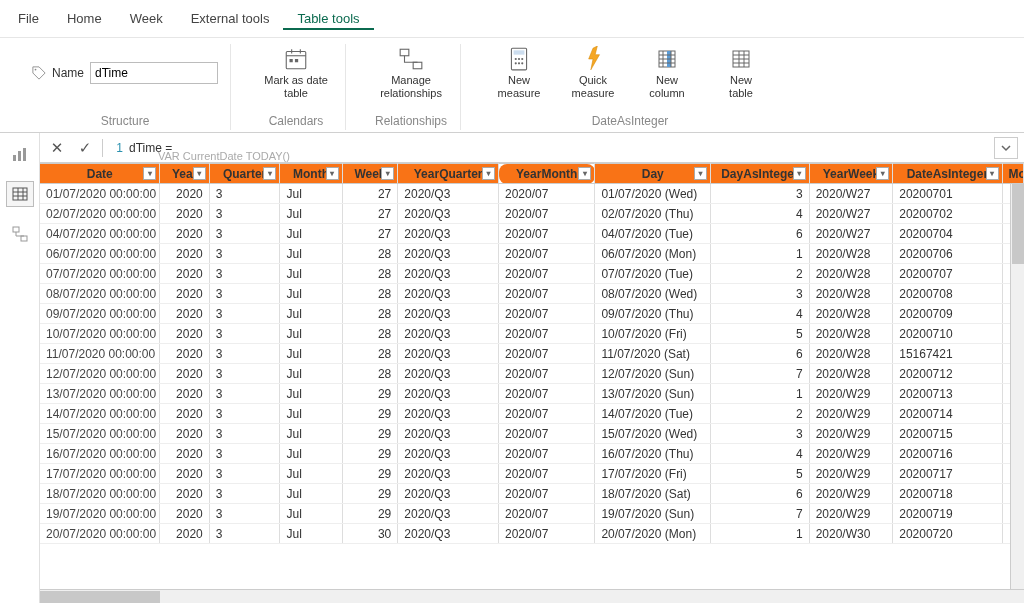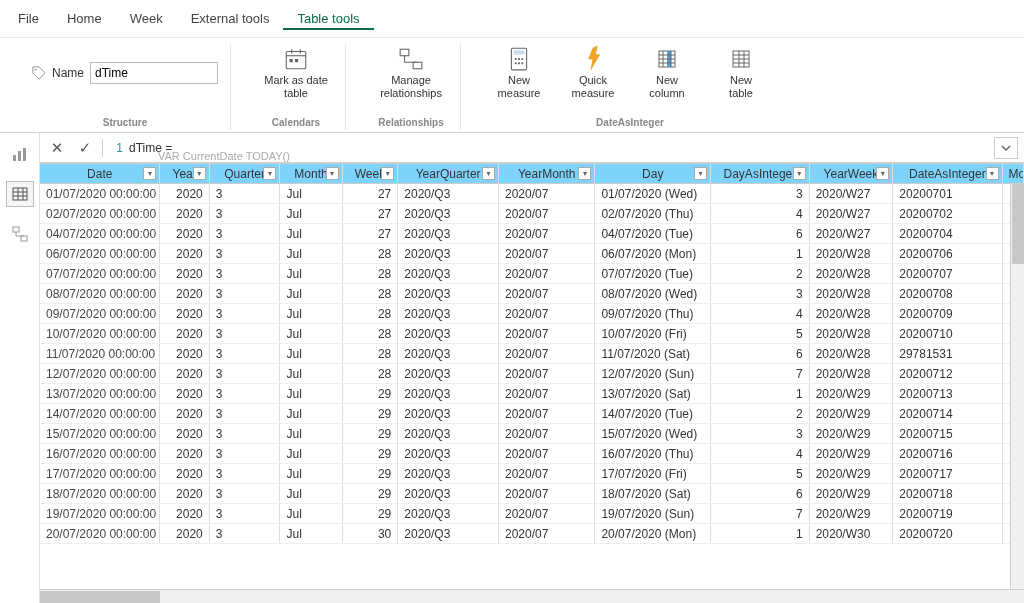--- a/index.html
+++ b/index.html
@@ -6,21 +6,21 @@
 body { font-family: "Segoe UI", Arial, sans-serif; font-size: 12px; color: #333; background: #fff; width: 1024px; height: 603px; overflow: hidden; display: flex; flex-direction: column; }
 
 .menubar { display: flex; align-items: center; height: 38px; border-bottom: 1px solid #e6e6e6; padding: 0 4px; }
 .menubar .item { padding: 4px 14px; cursor: pointer; font-size: 13px; color: #444; }
 .menubar .item.active { color: #0b6a4f; border-bottom: 2px solid #0b6a4f; padding-bottom: 2px; }
 
 .ribbon { display: flex; align-items: flex-start; height: 95px; border-bottom: 1px solid #d0d0d0; padding: 6px 10px 0 20px; gap: 16px; }
 .ribbon-group { display: flex; flex-direction: column; align-items: center; padding: 0 12px; border-right: 1px solid #e6e6e6; height: 86px; justify-content: flex-start; }
 .ribbon-group:last-child { border-right: none; }
 .group-body { display: flex; flex-direction: row; gap: 14px; align-items: flex-start; flex: 1; }
-.group-label { font-size: 10px; color: #888; margin-top: auto; padding-bottom: 2px; font-weight: bold; }
+.group-label { font-size: 12px; color: #888; margin-top: auto; padding-bottom: 2px; }
 .name-row { display: flex; align-items: center; gap: 6px; margin-top: 18px; }
 .name-row .tag-icon { width: 14px; height: 14px; display: inline-block; }
 .name-input { border: 1px solid #bcbcbc; height: 22px; width: 128px; padding: 0 4px; font-size: 12px; }
 .ribbon-btn { display: flex; flex-direction: column; align-items: center; cursor: pointer; width: 60px; }
 .ribbon-btn .icon { height: 30px; display: flex; align-items: center; justify-content: center; }
 .ribbon-btn .lbl { font-size: 11px; text-align: center; line-height: 13px; color: #333; }
 .wide-btn { width: 74px; }
 
 .workspace { display: flex; flex: 1; min-height: 0; }
 .viewbar { width: 40px; border-right: 1px solid #e0e0e0; display: flex; flex-direction: column; align-items: center; padding-top: 8px; gap: 14px; }
@@ -31,33 +31,33 @@
 .formula-bar { display: flex; align-items: center; height: 30px; border-bottom: 1px solid #d0d0d0; padding: 0 6px; gap: 6px; position: relative; }
 .formula-bar .fbtn { width: 22px; height: 22px; display: flex; align-items: center; justify-content: center; cursor: pointer; font-size: 15px; color: #555; }
 .formula-code { font-family: Liberation Sans, sans-serif; font-size: 12px; flex: 1; white-space: nowrap; overflow: hidden; }
 .formula-code .lineno { color: #2b91af; display: inline-block; width: 14px; text-align: right; margin-right: 6px; }
 .formula-code .line2 { color: #aaa; font-size: 11px; position: absolute; left: 118px; top: 17px; }
 .expand-btn { width: 24px; height: 22px; display: flex; align-items: center; justify-content: center; cursor: pointer; border: 1px solid #ccc; }
 
 .grid-wrap { flex: 1; overflow: hidden; position: relative; }
 .grid { width: 100%; border-collapse: collapse; table-layout: fixed; }
 .grid th, .grid td { border-right: 1px solid #ddd; border-bottom: 1px solid #eee; padding: 2px 6px; height: 20px; font-size: 12px; white-space: nowrap; overflow: hidden; }
-.grid th { background: #7dd3fc; border-top: 1px solid #ccc; border-bottom: 1px solid #ccc; font-weight: normal; color: #333; position: relative; text-align: center; }
+.grid th { background: #f97316; border-top: 1px solid #ccc; border-bottom: 1px solid #ccc; font-weight: bold; color: #333; position: relative; text-align: center; }
 .grid th .filter { position: absolute; right: 3px; top: 3px; width: 13px; height: 13px; border: 1px solid #aaa; background: #fff; display: flex; align-items: center; justify-content: center; font-size: 8px; color: #666; cursor: pointer; }
 .grid td.num { text-align: right; }
 .grid td.txt { text-align: left; }
 .grid td.date { text-align: left; color: #444; }
 
 .col-date { width: 112px; }
 .col-year { width: 46px; }
 .col-quarter { width: 66px; }
 .col-month { width: 58px; }
 .col-week { width: 52px; }
 .col-yq { width: 94px; }
-.col-ym { width: 90px; }
+.col-ym { width: 90px; border-radius: 8px; }
 .col-day { width: 108px; }
 .col-dai { width: 92px; }
 .col-yw { width: 78px; }
 .col-daint { width: 102px; }
 .col-mo { width: 20px; }
 
 .hscroll { height: 14px; border-top: 1px solid #ccc; background: #f0f0f0; position: relative; }
 .hscroll .thumb { position: absolute; left: 0; top: 1px; height: 12px; width: 120px; background: #c8c8c8; }
 .vscroll { position: absolute; right: 0; top: 21px; width: 14px; bottom: 14px; background: #f0f0f0; border-left: 1px solid #ccc; }
 .vscroll .thumb { position: absolute; top: 0; left: 1px; width: 12px; height: 80px; background: #c8c8c8; }
@@ -360,21 +360,21 @@
               <td class="col-date date">11/07/2020 00:00:00</td>
               <td class="col-year num">2020</td>
               <td class="col-quarter txt">3</td>
               <td class="col-month txt">Jul</td>
               <td class="col-week num">28</td>
               <td class="col-yq txt">2020/Q3</td>
               <td class="col-ym txt">2020/07</td>
               <td class="col-day txt">11/07/2020 (Sat)</td>
               <td class="col-dai num">6</td>
               <td class="col-yw txt">2020/W28</td>
-              <td class="col-daint txt">29781531</td>
+              <td class="col-daint txt">15167421</td>
               <td class="col-mo txt"></td>
             </tr>
             <tr>
               <td class="col-date date">12/07/2020 00:00:00</td>
               <td class="col-year num">2020</td>
               <td class="col-quarter txt">3</td>
               <td class="col-month txt">Jul</td>
               <td class="col-week num">28</td>
               <td class="col-yq txt">2020/Q3</td>
               <td class="col-ym txt">2020/07</td>
@@ -385,21 +385,21 @@
               <td class="col-mo txt"></td>
             </tr>
             <tr>
               <td class="col-date date">13/07/2020 00:00:00</td>
               <td class="col-year num">2020</td>
               <td class="col-quarter txt">3</td>
               <td class="col-month txt">Jul</td>
               <td class="col-week num">29</td>
               <td class="col-yq txt">2020/Q3</td>
               <td class="col-ym txt">2020/07</td>
-              <td class="col-day txt">13/07/2020 (Sat)</td>
+              <td class="col-day txt">13/07/2020 (Sun)</td>
               <td class="col-dai num">1</td>
               <td class="col-yw txt">2020/W29</td>
               <td class="col-daint txt">20200713</td>
               <td class="col-mo txt"></td>
             </tr>
             <tr>
               <td class="col-date date">14/07/2020 00:00:00</td>
               <td class="col-year num">2020</td>
               <td class="col-quarter txt">3</td>
               <td class="col-month txt">Jul</td>

